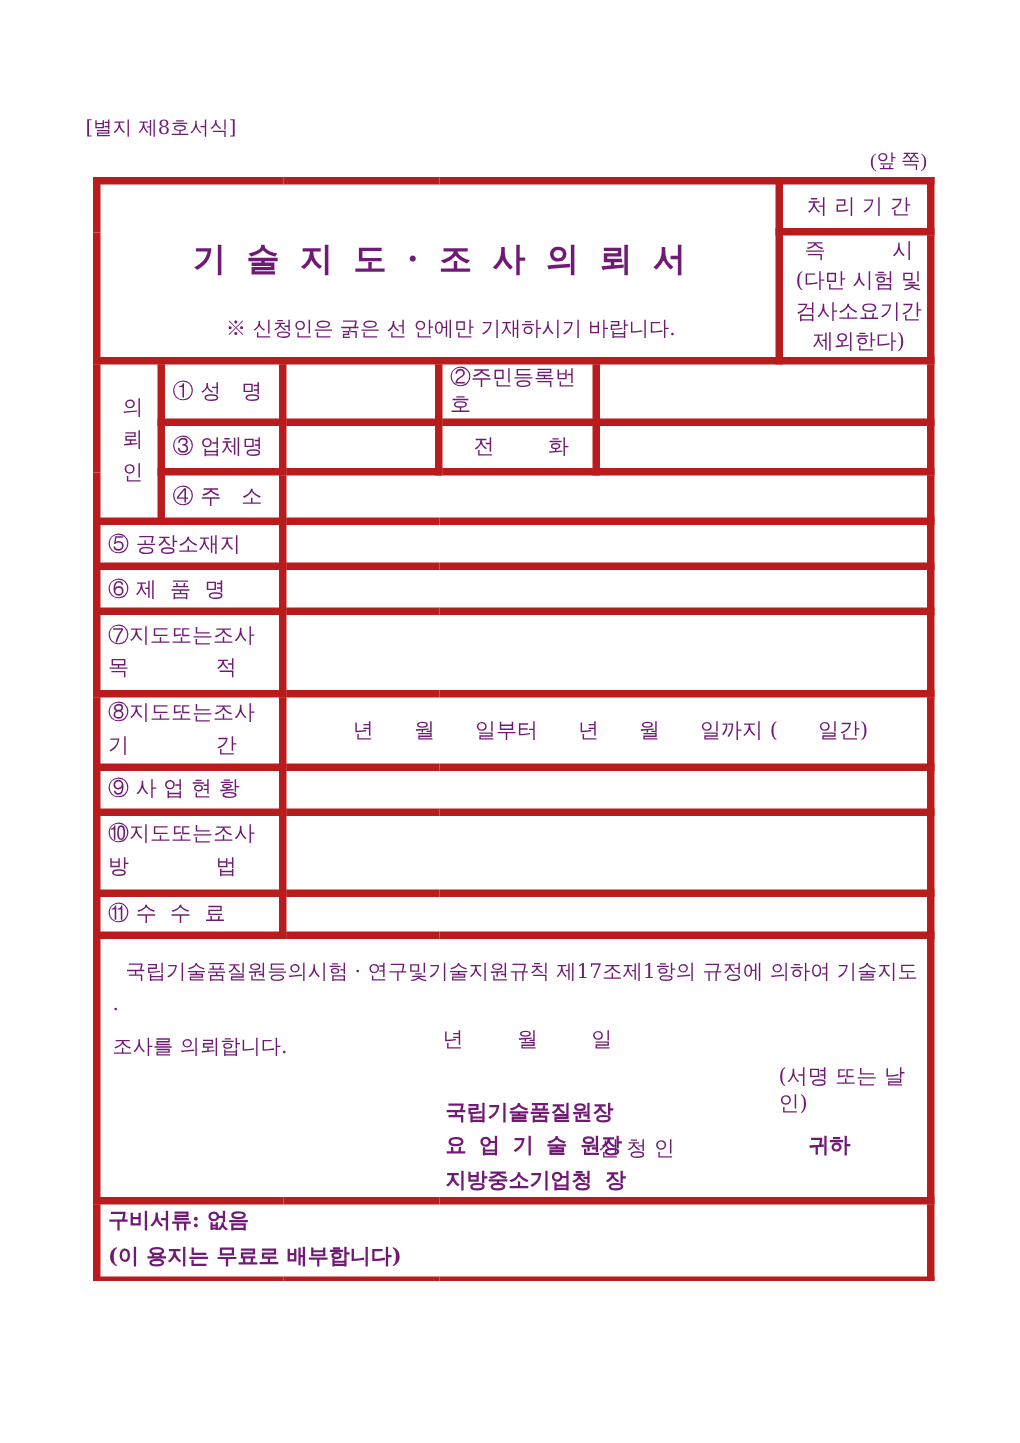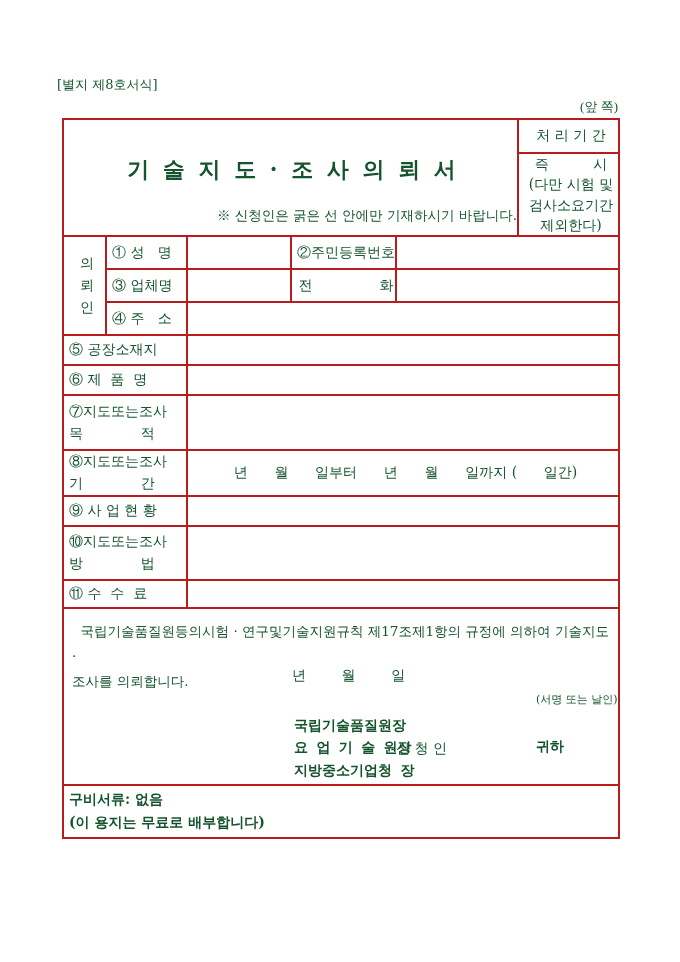--- a/index.html
+++ b/index.html
@@ -1,47 +1,47 @@
 <!DOCTYPE html>
 <html><head>
 <meta charset="utf-8">
 <style>
   * { margin:0; padding:0; box-sizing:border-box; }
   html,body { background:#fff; }
   .page {
     position:relative; width:680px; height:854px; background:#ffffff;
-    font-family:"DejaVu Serif","Liberation Serif",serif; color:#14532d;
+    font-family:"DejaVu Serif","Liberation Serif",serif; color:#701a75;
   }
   .pre { white-space:pre-wrap; }
   .form-code { position:absolute; left:57px; top:76px; font-size:13px; }
   .front-side { position:absolute; right:62px; top:98px; font-size:13px;font-family:Liberation Serif, serif; }
 
   table.form {
     position:absolute; left:62px; top:118px; width:556px;
     border-collapse:collapse; table-layout:fixed;
     border:2px solid #1a1a1a;
   }
   table.form td {
-    border:2px solid #b91c1c; font-size:14px; vertical-align:middle;
+    border:5px solid #b91c1c; font-size:14px; vertical-align:middle;
     padding:0 0 0 5px; overflow:hidden;
   }
-  td.center { text-align:center; padding:0;font-family:Liberation Mono, monospace; }
+  td.center { text-align:center; padding:0; }
   .title-cell { text-align:center; padding:0; vertical-align:top; }
   .form-title { font-size:22px; font-weight:bold; letter-spacing:3px; padding-top:24px; }
-  .fill-note { text-align:right; font-size:13.5px; padding:22px 0 0 12px; }
+  .fill-note { text-align:center; font-size:13.5px; padding:22px 0 0 12px; }
   .pp-label { text-align:center; padding:0; font-size:14px; }
   .pp-value { text-align:center; padding:0; font-size:13px; line-height:1.45; }
   .vgroup { text-align:center; padding:0; line-height:1.55; font-size:14px; }
   .two-line { line-height:1.55; }
   .period-value { text-align:center; padding:0; }
   .decl-cell { position:relative; padding:0; }
   .decl-body { position:absolute; top:10px; left:8px; right:6px; font-size:13.5px; line-height:1.85; }
   .decl-date { position:absolute; top:58px; left:228px; font-size:14px; }
   .decl-applicant { position:absolute; top:83px; left:332px; font-size:14px;margin-top:48px; }
-  .decl-sign { position:absolute; top:83px; left:472px; font-size:11px; }
+  .decl-sign { position:absolute; top:83px; left:452px; font-size:14px; }
   .decl-recipients { position:absolute; top:106px; left:230px; font-size:14px; font-weight:bold; line-height:1.62;font-family:Liberation Mono, monospace; }
   .decl-honorific { position:absolute; top:129px; left:472px; font-size:14px; font-weight:bold; }
   .attach-cell { padding:8px 8px 0 8px; vertical-align:top; font-size:14px; line-height:1.65;font-weight:bold; }
   .footer-left { position:absolute; left:58px; top:838px; font-size:13px; line-height:1.75; }
   .footer-right { position:absolute; right:55px; top:838px; font-size:13px; line-height:1.75; text-align:right; }
 </style>
 </head>
 <body>
 
 <div class="page">

